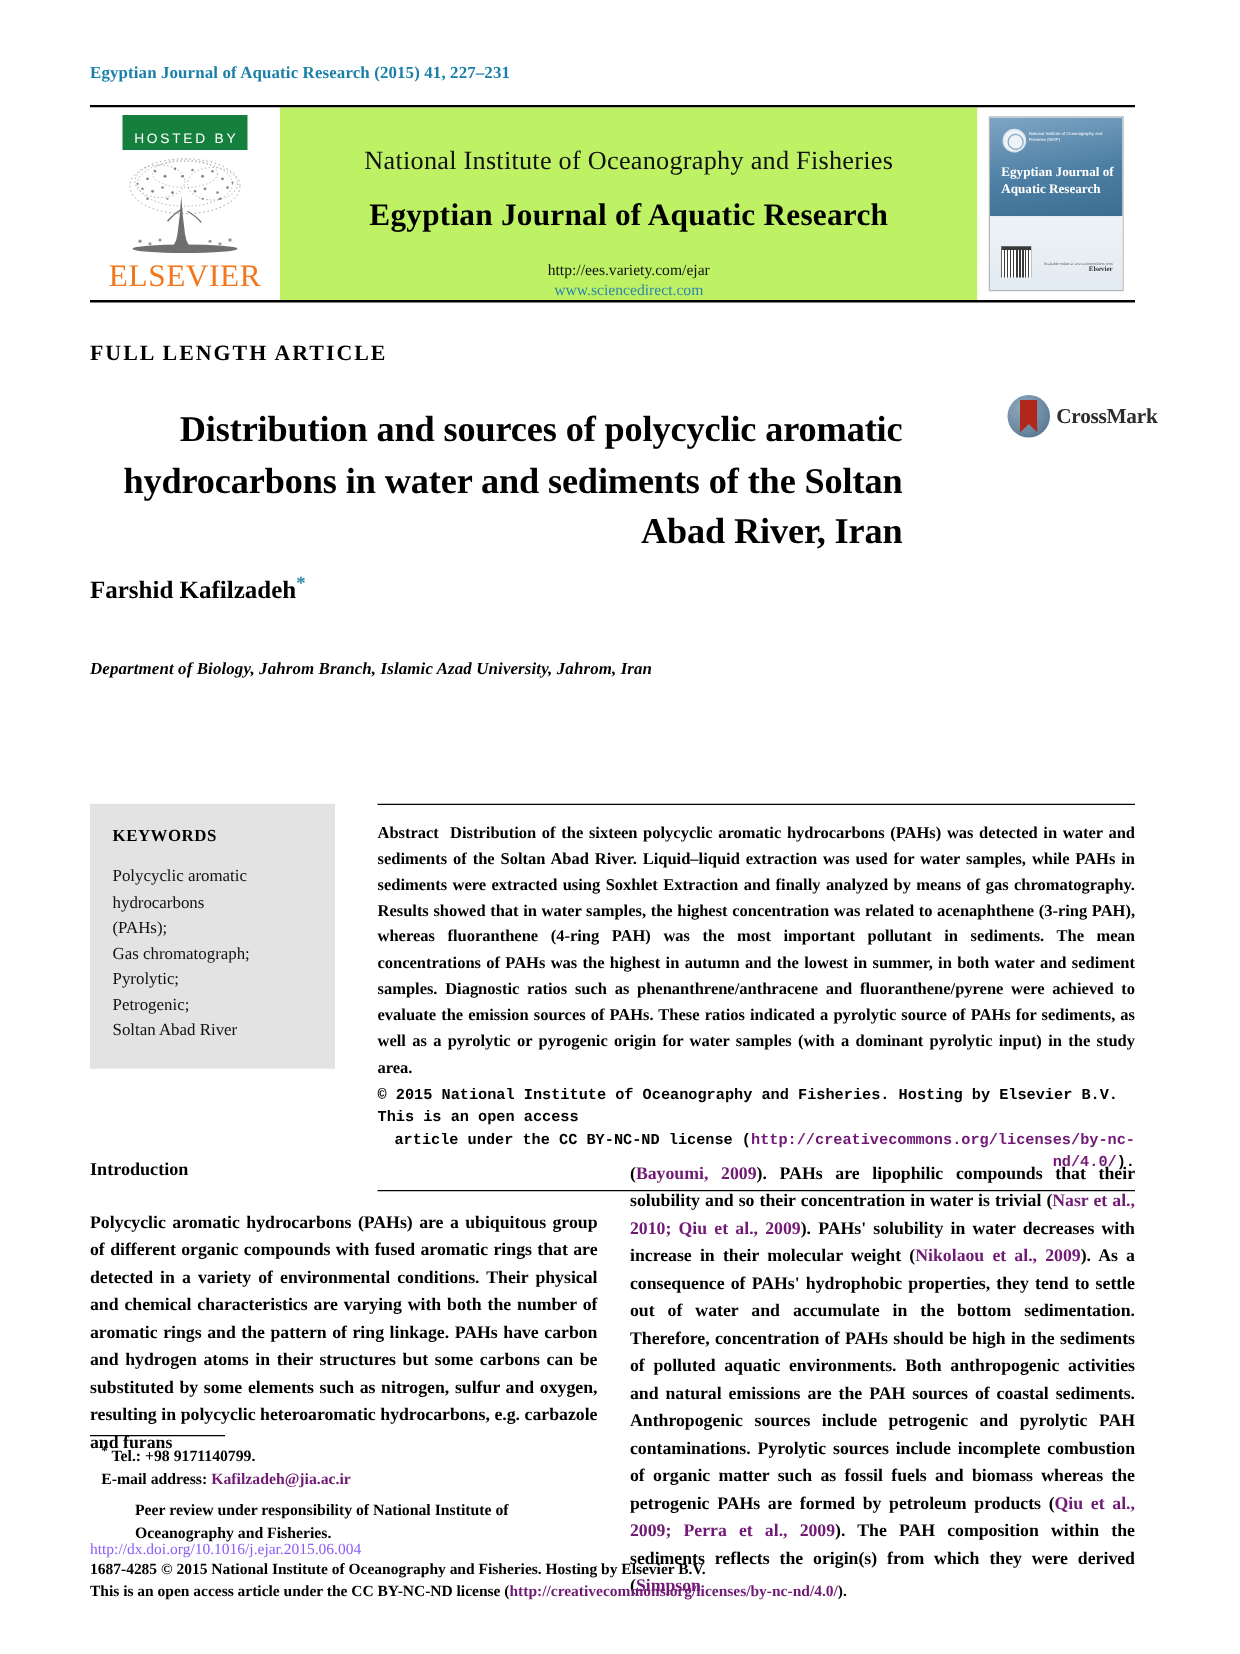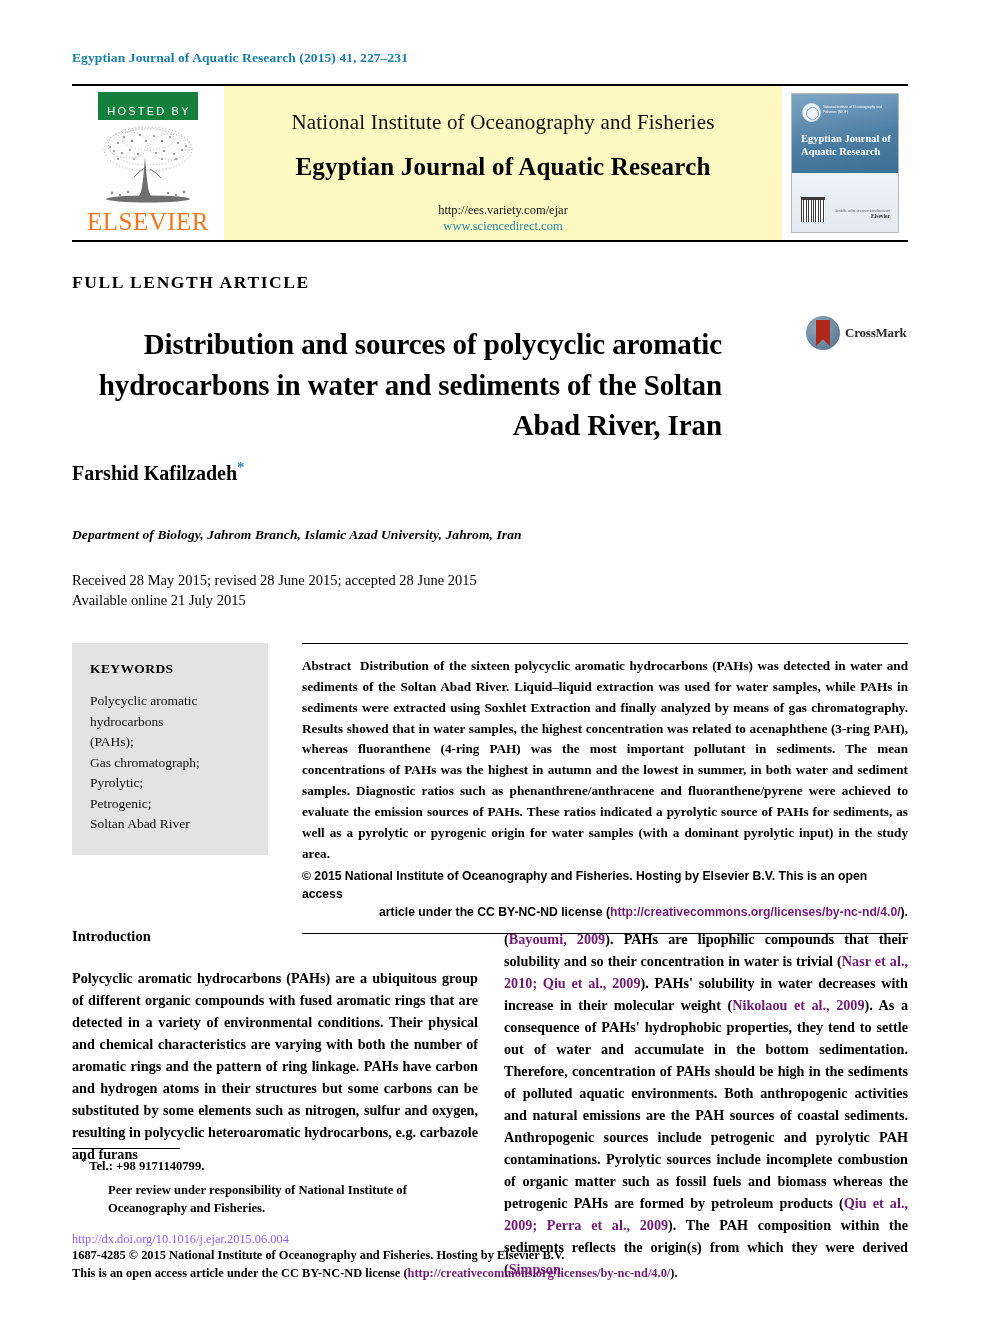--- a/index.html
+++ b/index.html
@@ -75,25 +75,25 @@
   .elsevier-word {
     font-family: "Liberation Serif", serif;
     font-size: 25px;
     color: #F3761B;
     letter-spacing: 0.5px;
     line-height: 1;
     margin-top: -2px;
   }
   .masthead-center {
     flex: 1 1 auto;
-    background: #fef9c3;
+    background: #bef264;
     display: flex;
     flex-direction: column;
     align-items: center;
-    justify-content: center;
+    justify-content: flex-end;
     padding-top: 18px;
     box-sizing: border-box;
   }
   .mc-inst {
     font-size: 21px;
     font-family: "Liberation Serif", serif;
     color: #111;
     letter-spacing: 0.2px;
   }
   .mc-journal {
@@ -244,21 +244,21 @@
   }
   .cm-ribbon {
     position: absolute;
     left: 10px; top: 4px;
     width: 14px; height: 26px;
     background: #b0281a;
     clip-path: polygon(0 0, 100% 0, 100% 100%, 50% 74%, 0 100%);
   }
   .cm-label {
     font-family: "Liberation Serif", serif;
-    font-size: 13px;
+    font-size: 17px;
     font-weight: bold;
     color: #2b2b2b;
     letter-spacing: -0.2px;
   }
 
   .author {
     position: absolute;
     left: 72px;
     top: 459px;
     font-size: 20px;
@@ -336,21 +336,21 @@
     font-family: "Liberation Serif", serif;
     font-weight: bold;
   }
   .abs-label {
     font-weight: bold;
     margin-right: 9px;
   }
   .abs-copy {
     font-size: 12.2px;
     line-height: 1.5;
-    font-family: Liberation Sans, sans-serif;
+    font-family: Liberation Mono, monospace;
     font-weight: bold;
     margin-top: 2px;
   }
   .abs-copy .indent2 {
     display: block;
     text-align: right;
   }
   a.lnk, .lnk {
     color: #701a75;
     text-decoration: none;
@@ -533,24 +533,20 @@
     </div>
     <div class="cm-label">CrossMark</div>
   </div>
 
   <div class="author">
     <span>Farshid Kafilzadeh</span><sup>*</sup>
   </div>
 
   <div class="affiliation">Department of Biology, Jahrom Branch, Islamic Azad University, Jahrom, Iran</div>
 
-  <div class="history">
-    <div>Received 28 May 2015; revised 28 June 2015; accepted 28 June 2015</div>
-    <div>Available online 21 July 2015</div>
-  </div>
 
   <div class="abstract-area">
 
     <div class="kw-box">
       <div class="kw-head">KEYWORDS</div>
       <div class="kw-list">
         <div>Polycyclic aromatic</div>
         <div>hydrocarbons</div>
         <div>(PAHs);</div>
         <div>Gas chromatograph;</div>
@@ -580,20 +576,24 @@
   <div class="col-right">
     <p class="body-p" id="right-col-text"><span>(</span><span class="lnk">Bayoumi, 2009</span><span>). PAHs are lipophilic compounds that their solubility and so their concentration in water is trivial (</span><span class="lnk">Nasr et al., 2010; Qiu et al., 2009</span><span>). PAHs' solubility in water decreases with increase in their molecular weight (</span><span class="lnk">Nikolaou et al., 2009</span><span>). As a consequence of PAHs' hydrophobic properties, they tend to settle out of water and accumulate in the bottom sedimentation. Therefore, concentration of PAHs should be high in the sediments of polluted aquatic environments. Both anthropogenic activities and natural emissions are the PAH sources of coastal sediments. Anthropogenic sources include petrogenic and pyrolytic PAH contaminations. Pyrolytic sources include incomplete combustion of organic matter such as fossil fuels and biomass whereas the petrogenic PAHs are formed by petroleum products (</span><span class="lnk">Qiu et al., 2009; Perra et al., 2009</span><span>). The PAH composition within the sediments reflects the origin(s) from which they were derived (</span><span class="lnk">Simpson</span></p>
   </div>
 
   <div class="footnote">
     <div class="fn-rule"></div>
     <div class="fn-line">
       <sup>*</sup>
       <span>Tel.: +98 9171140799.</span>
     </div>
+    <div class="fn-line">
+      <span>E-mail address:</span>
+      <span class="lnk">Kafilzadeh@jia.ac.ir</span>
+    </div>
     <div class="fn-peer">Peer review under responsibility of National Institute of Oceanography and Fisheries.</div>
   </div>
 
   <div class="page-footer">
     <div class="pf-doi">http://dx.doi.org/10.1016/j.ejar.2015.06.004</div>
     <div class="pf-line">1687-4285 © 2015 National Institute of Oceanography and Fisheries. Hosting by Elsevier B.V.</div>
     <div class="pf-line"><span>This is an open access article under the CC BY-NC-ND license (</span><span class="lnk">http://creativecommons.org/licenses/by-nc-nd/4.0/</span><span>).</span></div>
   </div>
 
 </div>

